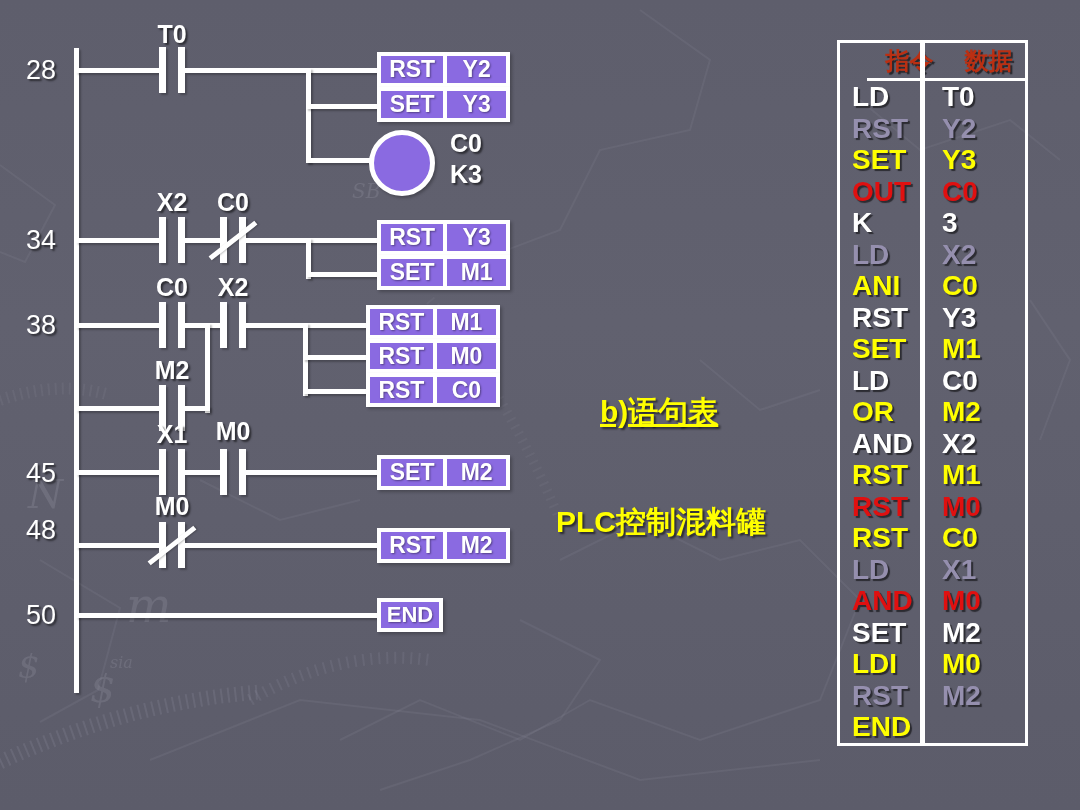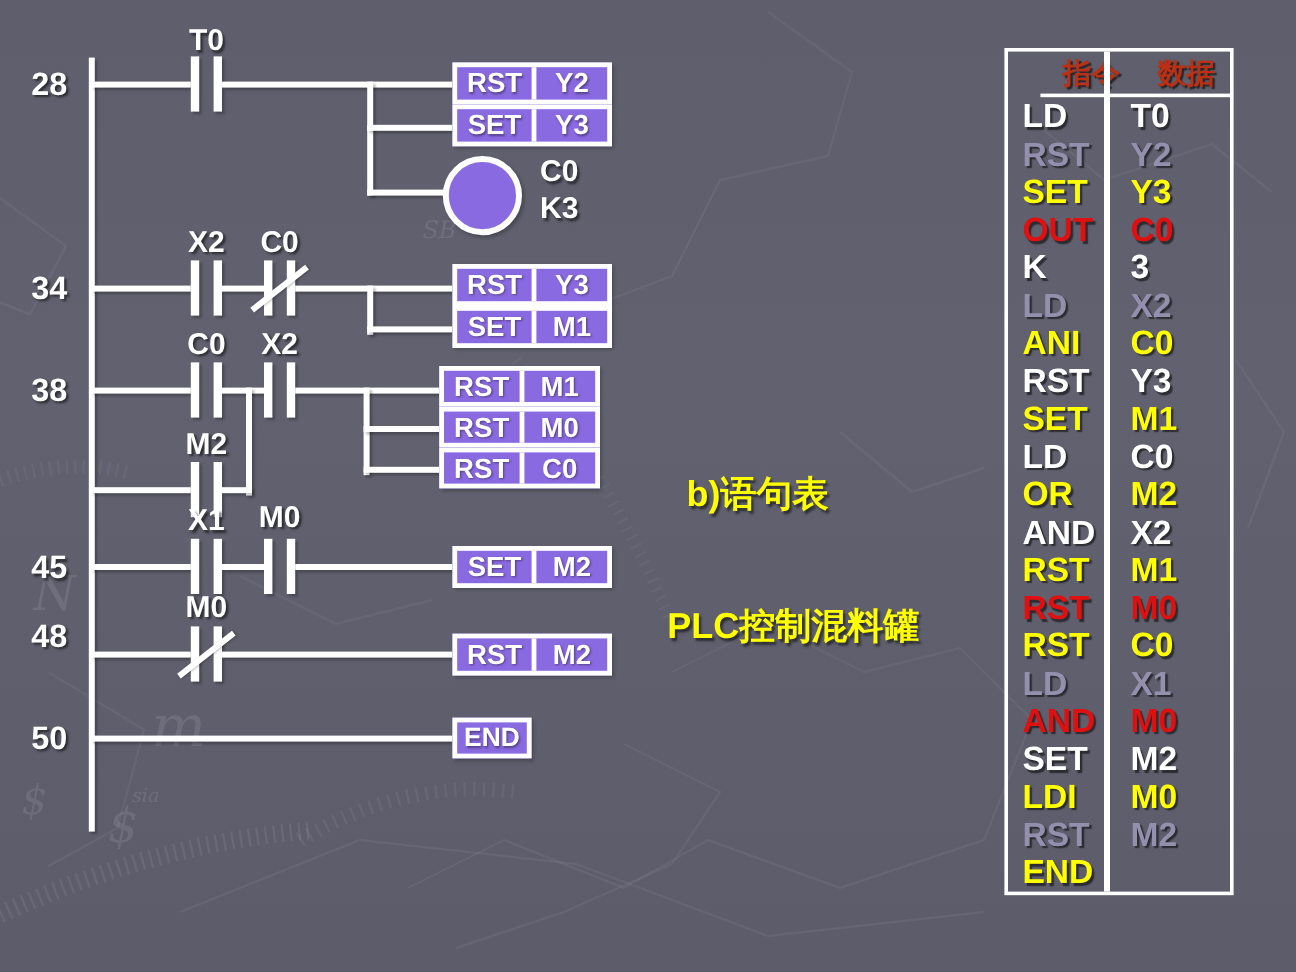--- a/index.html
+++ b/index.html
@@ -9,21 +9,21 @@
     font-family:"Liberation Sans",sans-serif;
   }
   .bg-deco{position:absolute;left:0;top:0;pointer-events:none;}
   
   .hl{position:absolute;height:5px;background:#fff;box-shadow:2px 2px 2px rgba(0,0,0,.25);}
   .vl{position:absolute;width:5px;background:#fff;box-shadow:2px 2px 2px rgba(0,0,0,.25);}
   .bar{position:absolute;width:7px;height:46px;background:#fff;box-shadow:2px 2px 2px rgba(0,0,0,.25);}
   .slash{position:absolute;width:58px;height:5px;background:#fff;transform:rotate(-38deg);box-shadow:1px 1px 2px rgba(0,0,0,.25);}
   .clabel{position:absolute;transform:translateX(-50%);color:#fff;font-weight:bold;font-size:25px;
           text-shadow:2px 2px 2px rgba(0,0,0,.55);white-space:nowrap;}
-  .step{position:absolute;color:#fff;font-weight:bold;font-size:27px;text-shadow:2px 2px 2px rgba(0,0,0,.55);}
+  .step{position:absolute;color:#fff;font-weight:normal;font-size:27px;text-shadow:2px 2px 2px rgba(0,0,0,.55);}
   .obox{position:absolute;display:flex;background:#8a6ae1;border:4px solid #fff;box-sizing:border-box;
         color:#fff;font-weight:bold;font-size:23px;text-shadow:1px 1px 2px rgba(0,0,0,.4);
         box-shadow:2px 2px 3px rgba(0,0,0,.25);}
   .obox .op{flex:0 0 53%;display:flex;align-items:center;justify-content:center;border-right:4px solid #fff;box-sizing:border-box;}
   .obox .od{flex:1;display:flex;align-items:center;justify-content:center;}
   .endbox{position:absolute;display:flex;align-items:center;justify-content:center;background:#8a6ae1;
         border:4px solid #fff;box-sizing:border-box;color:#fff;font-weight:bold;font-size:22px;
         text-shadow:1px 1px 2px rgba(0,0,0,.4);box-shadow:2px 2px 3px rgba(0,0,0,.25);}
   .coil{position:absolute;width:66px;height:66px;border-radius:50%;background:#8a6ae1;border:5px solid #fff;
         box-sizing:border-box;box-shadow:2px 2px 3px rgba(0,0,0,.25);}
@@ -191,21 +191,21 @@
     <div class="obox" style="left:377px;top:528px;width:133px;height:35px;">
       <span class="op">RST</span>
       <span class="od">M2</span>
     </div>
 
     <div class="step" style="left:26px;top:600px;">50</div>
     <div class="hl" style="left:76px;top:613px;width:301px;"></div>
     <div class="endbox" style="left:377px;top:598px;width:66px;height:34px;">END</div>
   </div>
 
-  <div class="cap" style="left:572px;top:392px;">b)语句表</div>
+  <div class="cap" style="left:600px;top:392px;text-decoration:underline;">b)语句表</div>
   <div class="cap" style="left:556px;top:502px;">PLC控制混料罐</div>
 
   <div class="itable">
     <div class="vdiv"></div>
     <div class="thead">
       <span class="h1">指令</span>
       <span class="h2">数据</span>
     </div>
     <div>
       <div class="trow" data-color="white">

